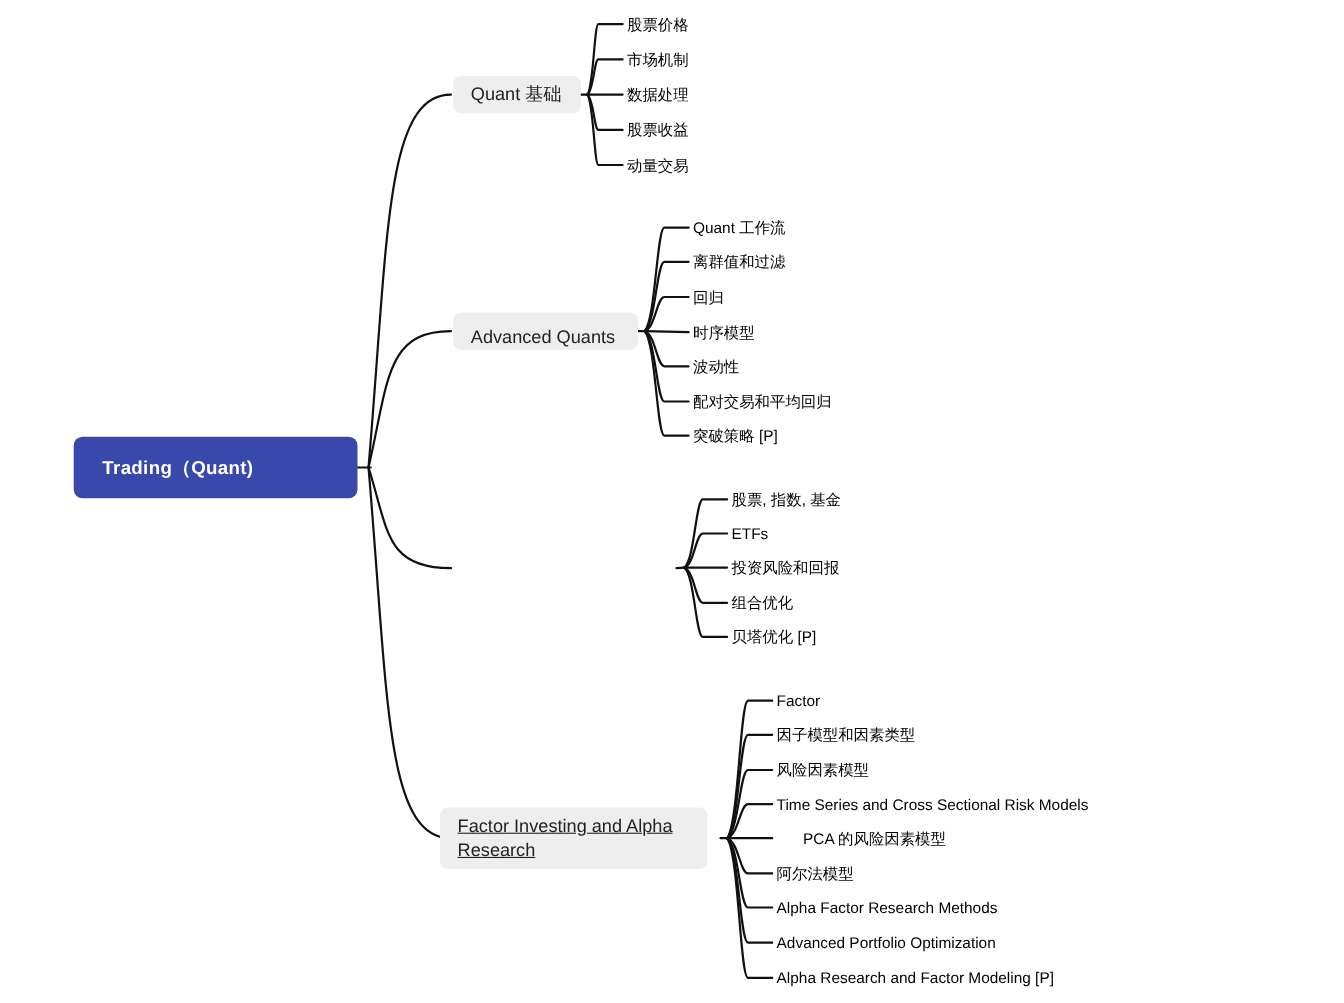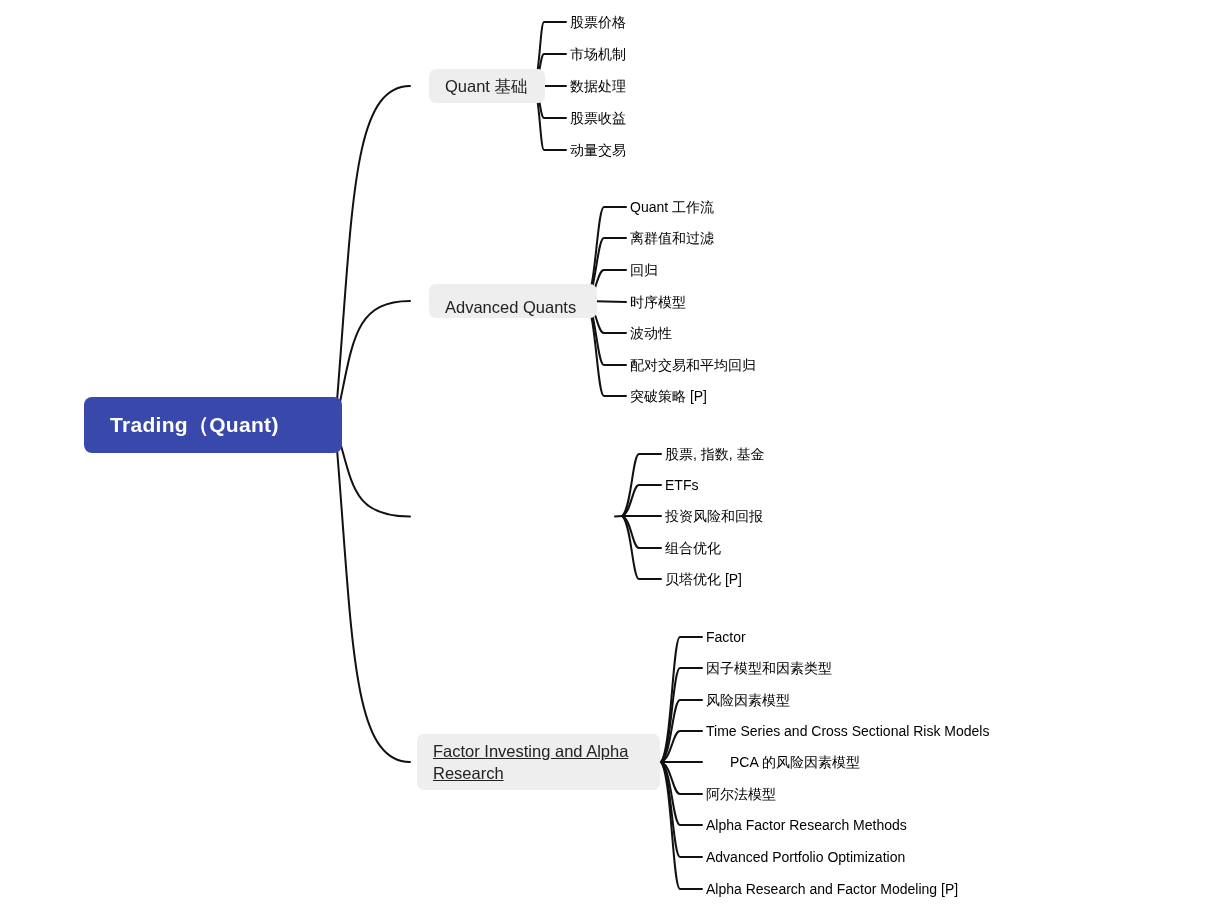--- a/index.html
+++ b/index.html
@@ -25,27 +25,26 @@
     position: absolute;
     left: 0;
     top: 0;
     width: 1222px;
     height: 912px;
     pointer-events: none;
   }
   .node {
     position: absolute;
     box-sizing: border-box;
-    margin-left: 17px;
   }
   .root-node {
     background: #3949ab;
     color: #ffffff;
     border-radius: 8px;
-    font-size: 21px;
+    font-size: 17px;
     font-weight: bold;
     letter-spacing: 0.3px;
     display: flex;
     align-items: center;
     padding: 0 26px;
     white-space: nowrap;
   }
   .branch-node {
     background: #eeeeee;
     color: #222222;

